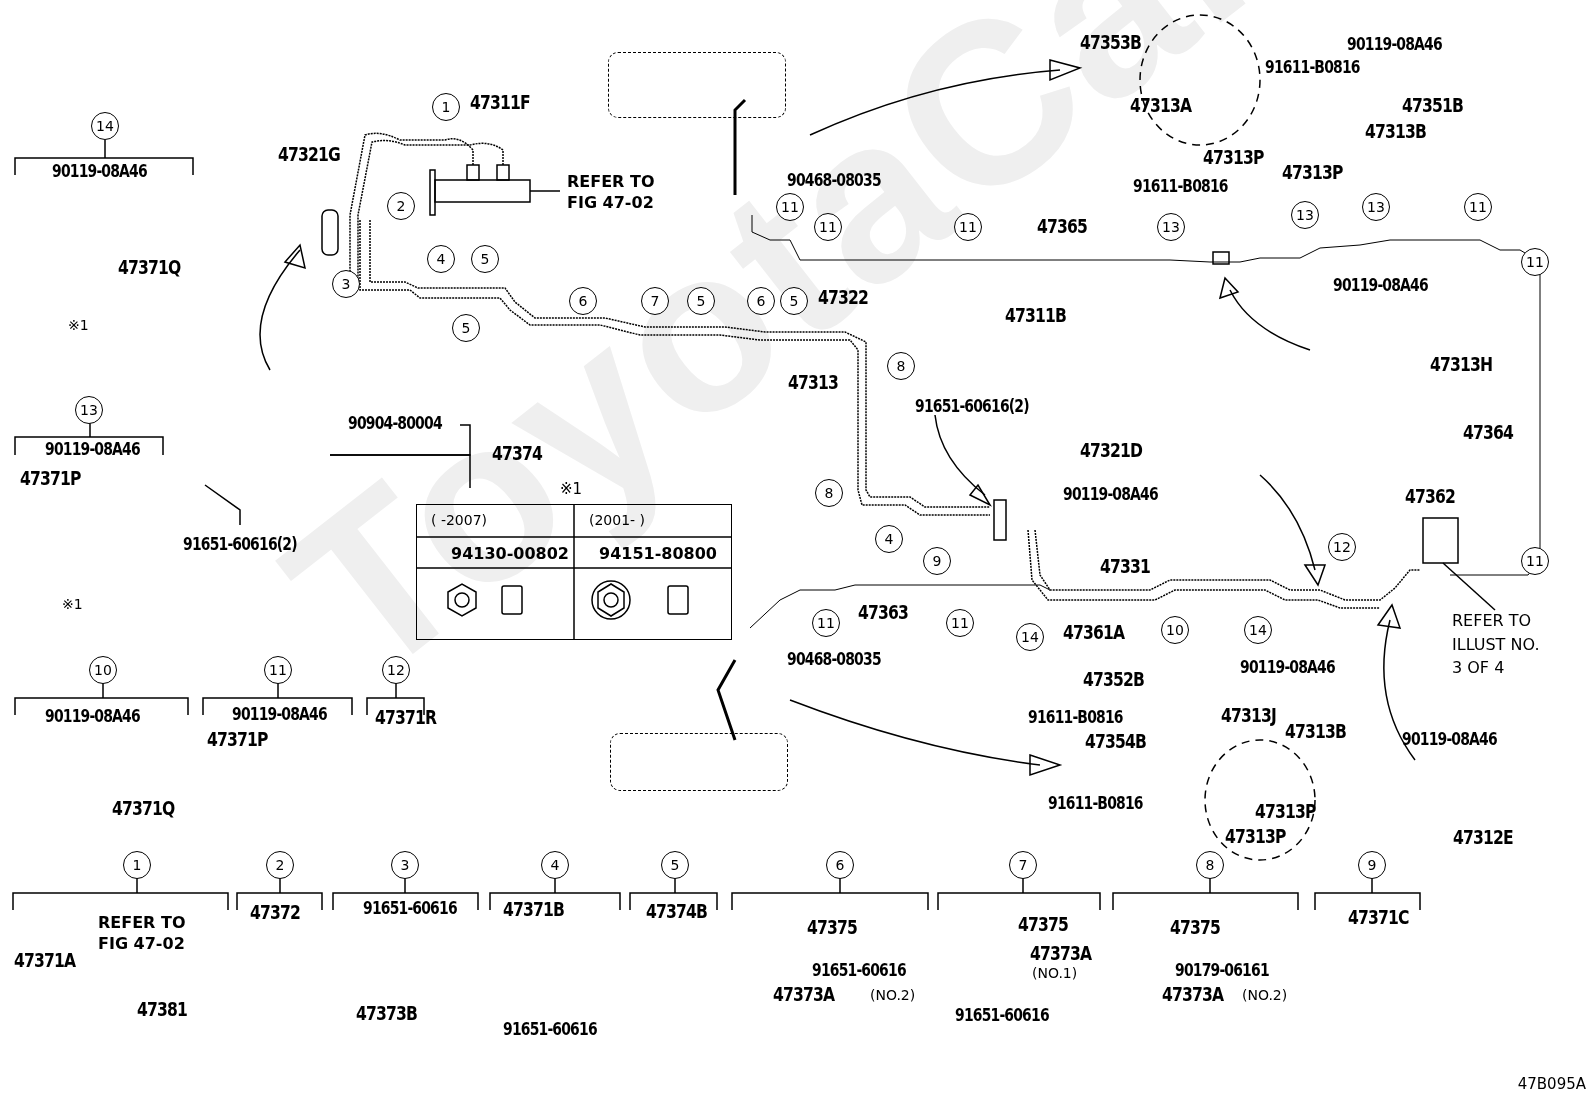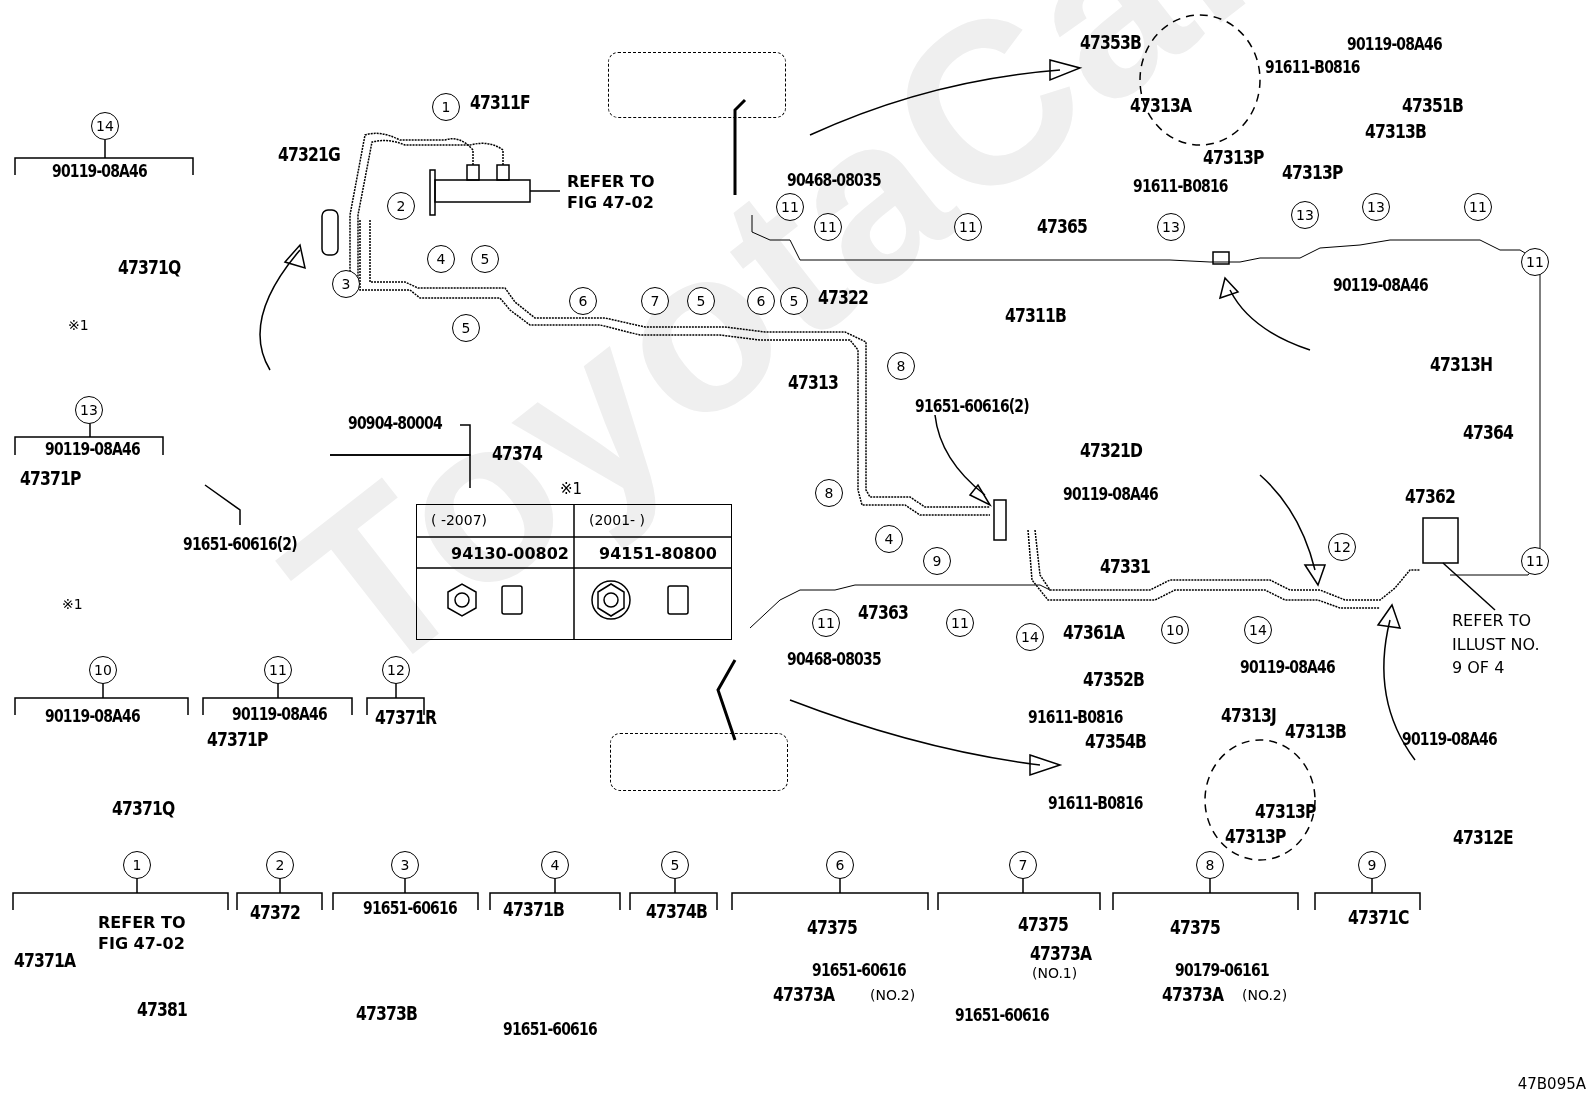--- a/index.html
+++ b/index.html
@@ -164,21 +164,21 @@
   <div class="lbl" style="left:1080px;top:441px;">47321D</div>
   <div class="lbl sm" style="left:1063px;top:486px;">90119-08A46</div>
   <div class="lbl" style="left:1463px;top:423px;">47364</div>
   <div class="lbl" style="left:1405px;top:487px;">47362</div>
   <div class="lbl" style="left:1100px;top:557px;">47331</div>
   <div class="lbl" style="left:1063px;top:623px;">47361A</div>
   <div class="lbl" style="left:858px;top:603px;">47363</div>
   <div class="lbl sm" style="left:787px;top:651px;">90468-08035</div>
   <div class="lbl note" style="left:1452px;top:613px;">REFER TO</div>
   <div class="lbl note" style="left:1452px;top:637px;">ILLUST NO.</div>
-  <div class="lbl note" style="left:1452px;top:660px;">9 OF 4</div>
+  <div class="lbl note" style="left:1452px;top:660px;">3 OF 4</div>
 
   <div class="lbl" style="left:1080px;top:33px;">47353B</div>
   <div class="lbl sm" style="left:1265px;top:59px;">91611-B0816</div>
   <div class="lbl sm" style="left:1347px;top:36px;">90119-08A46</div>
   <div class="lbl" style="left:1130px;top:96px;">47313A</div>
   <div class="lbl" style="left:1402px;top:96px;">47351B</div>
   <div class="lbl" style="left:1365px;top:122px;">47313B</div>
   <div class="lbl" style="left:1203px;top:148px;">47313P</div>
   <div class="lbl" style="left:1282px;top:163px;">47313P</div>
   <div class="lbl sm" style="left:1133px;top:178px;">91611-B0816</div>

